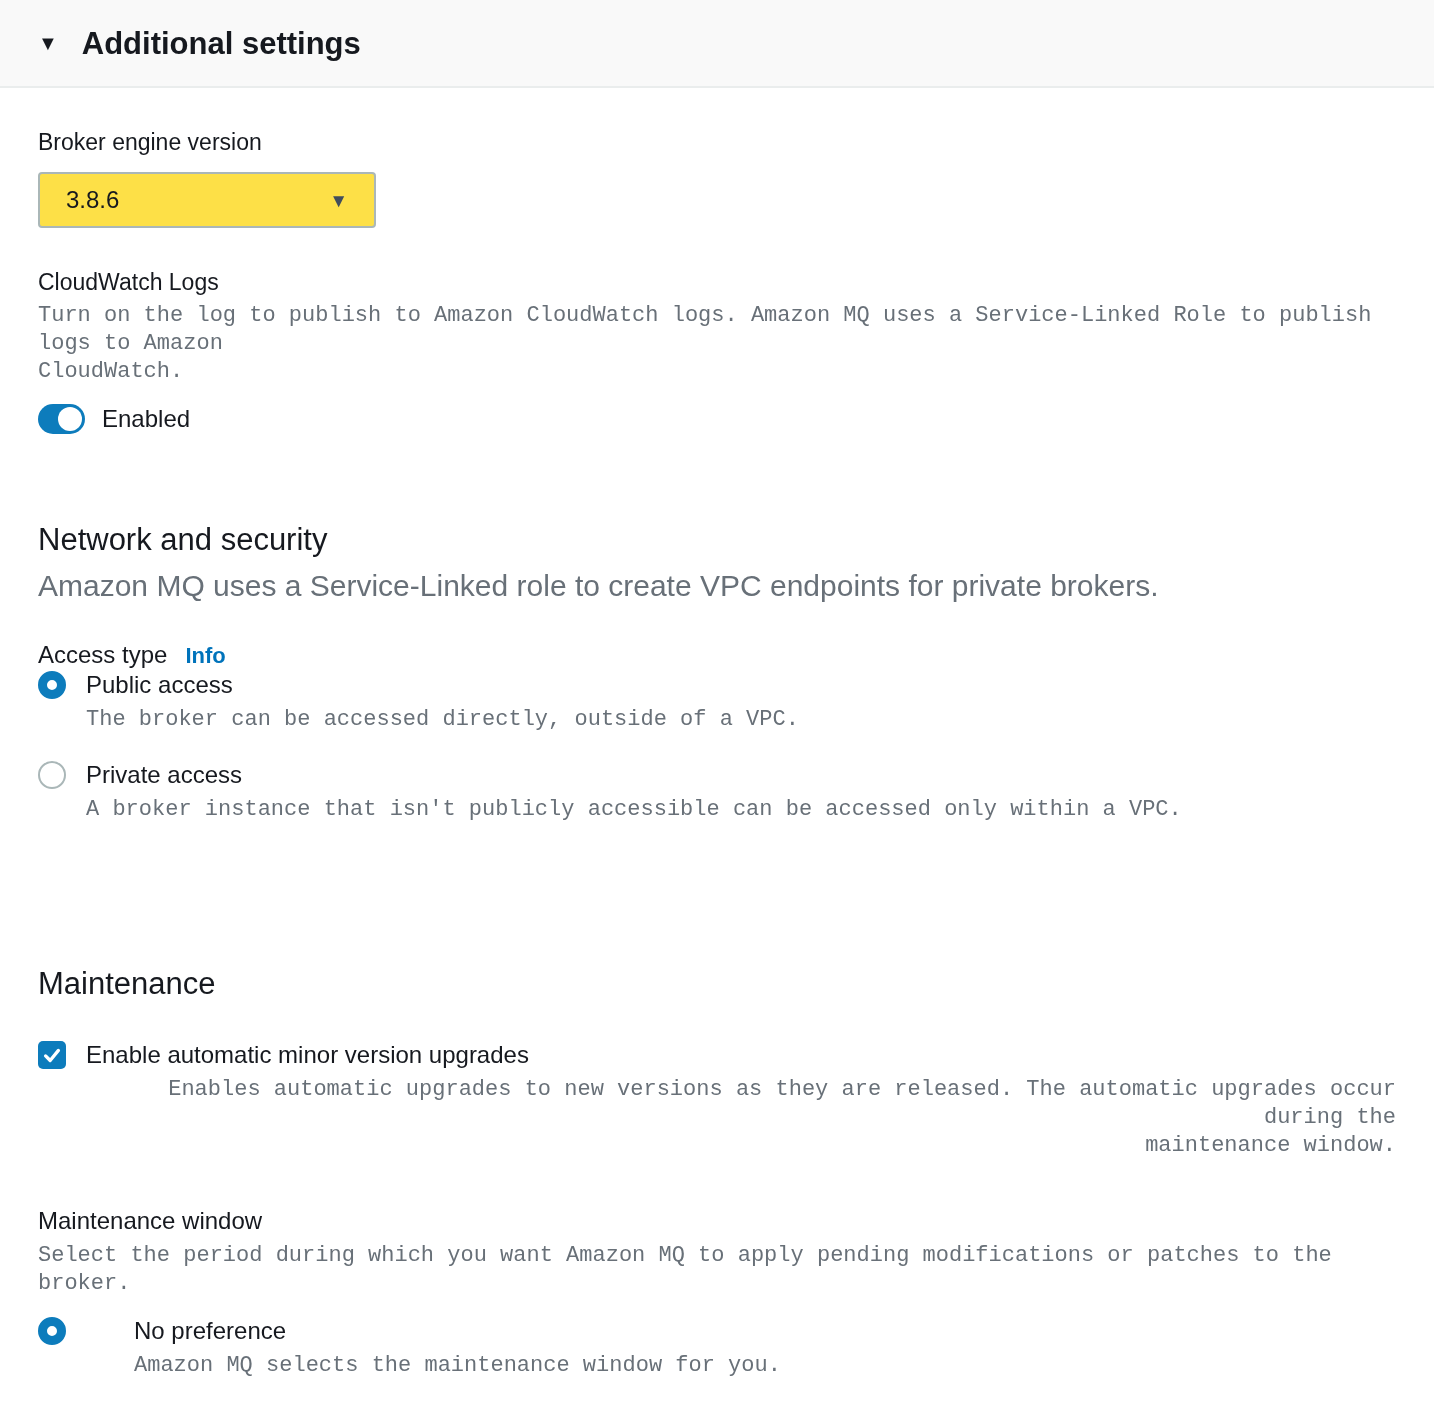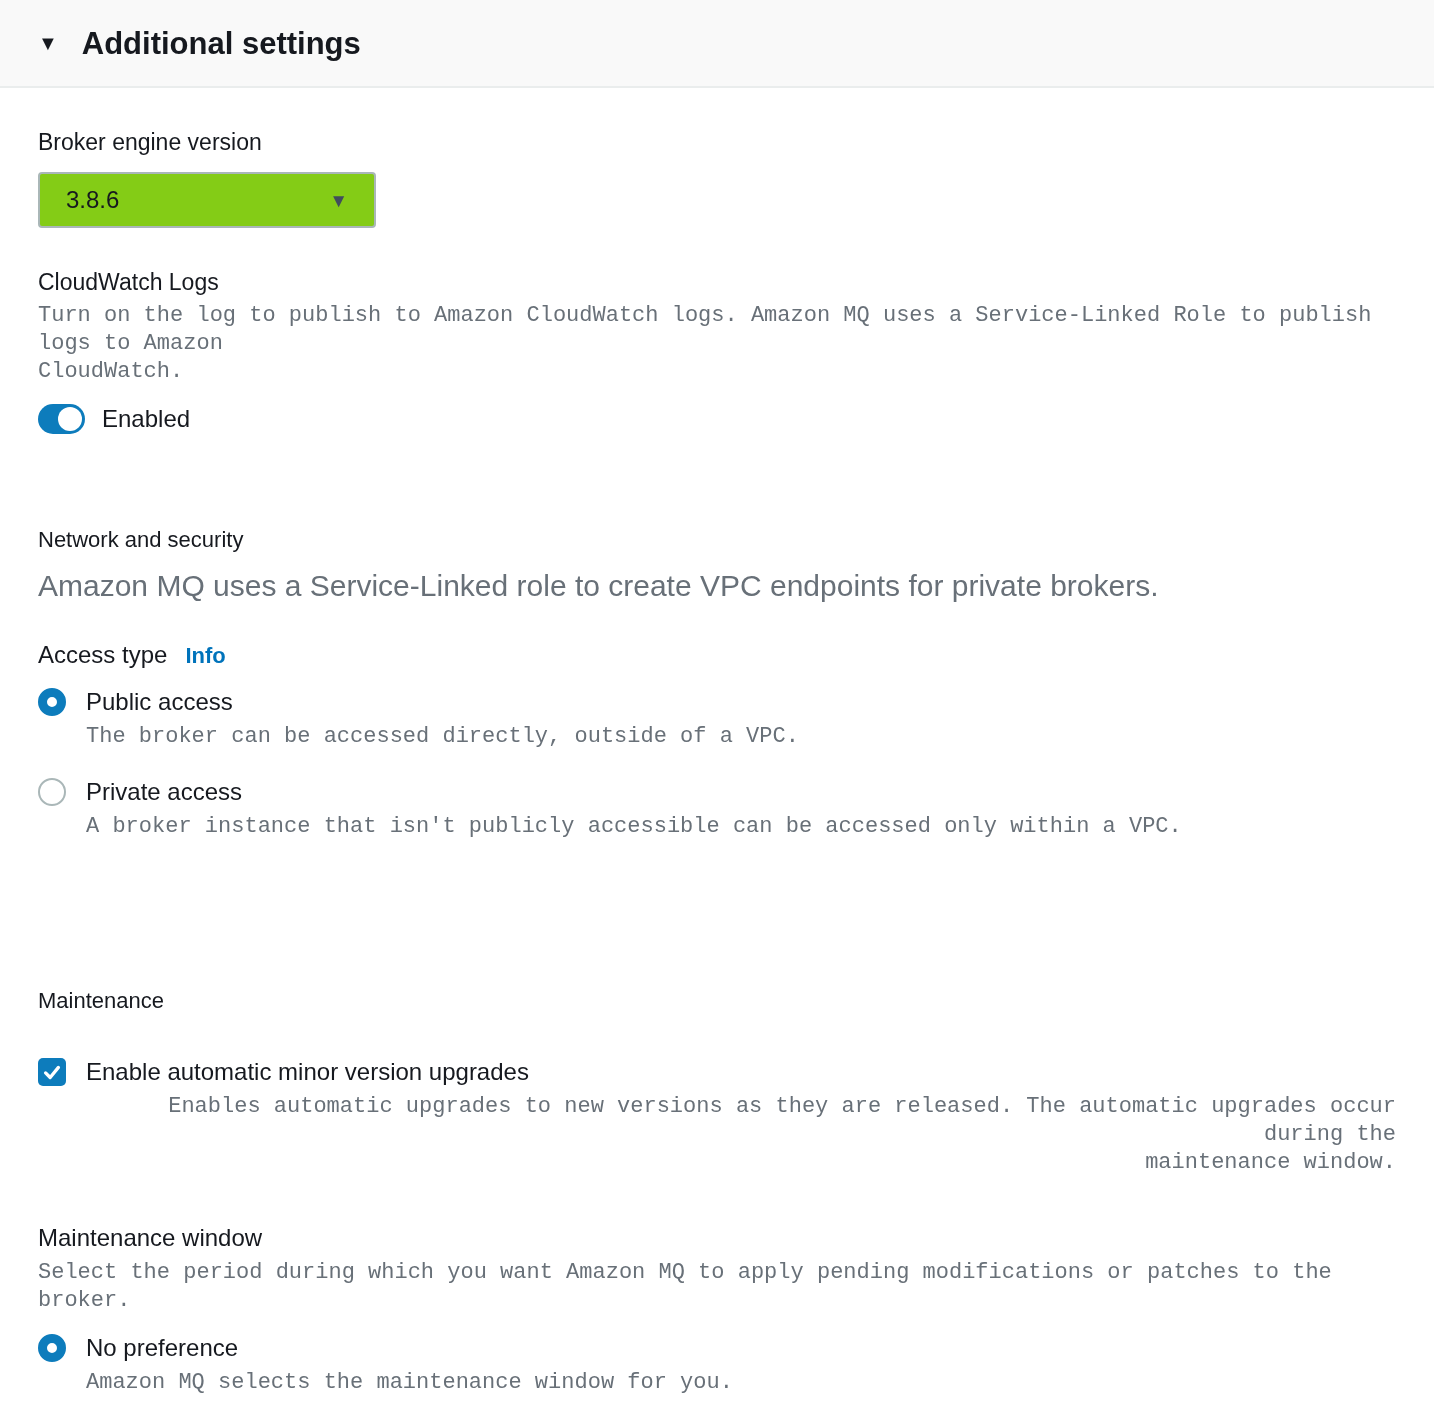--- a/index.html
+++ b/index.html
@@ -52,21 +52,21 @@
     font-size:23px;
     font-weight:500;
     line-height:28px;
     color:var(--text);
   }
   
   .select{
     margin-top:16px;
     width:338px;
     height:56px;
-    background:#84cc16;
+    background:#fde047;
     border:2px solid var(--border);
     border-radius:4px;
     display:flex;
     align-items:center;
     justify-content:space-between;
     padding:0 26px;
     cursor:pointer;
   }
   .select .value{
     font-size:24px;
@@ -112,21 +112,21 @@
   .control-label{
     font-size:24px;
     font-weight:500;
     line-height:30px;
     color:var(--text);
   }
   .toggle-row .control-label{margin-left:17px;}
   
   h2{
     margin:0;
-    font-size:22px;
+    font-size:31px;
     font-weight:400;
     line-height:40px;
     color:var(--text);
   }
   .h2-network{margin-top:86px;}
   .h2-maintenance{margin-top:140px;}
   .section-desc{
     margin-top:12px;
     font-size:30px;
     line-height:28px;
@@ -171,26 +171,26 @@
     width:28px;
     height:28px;
     border-radius:5px;
     background:var(--accent);
     margin-top:1px;
     display:flex;
     align-items:center;
     justify-content:center;
     cursor:pointer;
   }
-  .mt-opt1{margin-top:17px;}
+  .mt-opt1{}
   .mt-opt2{margin-top:26px;}
   .mt-checkbox{margin-top:36px;}
   .mt-mw-label{margin-top:46px;}
   .mt-mw-desc{margin-top:6px;}
-  .mt-np{margin-top:18px;}
+  .mt-np{margin-top:18px;gap:48px;}
   .mt-smw{margin-top:28px;}
 </style>
 </head>
 <body>
 
 <div class="expander">
   <span class="caret">▼</span>
   <h1>Additional settings</h1>
 </div>
 

